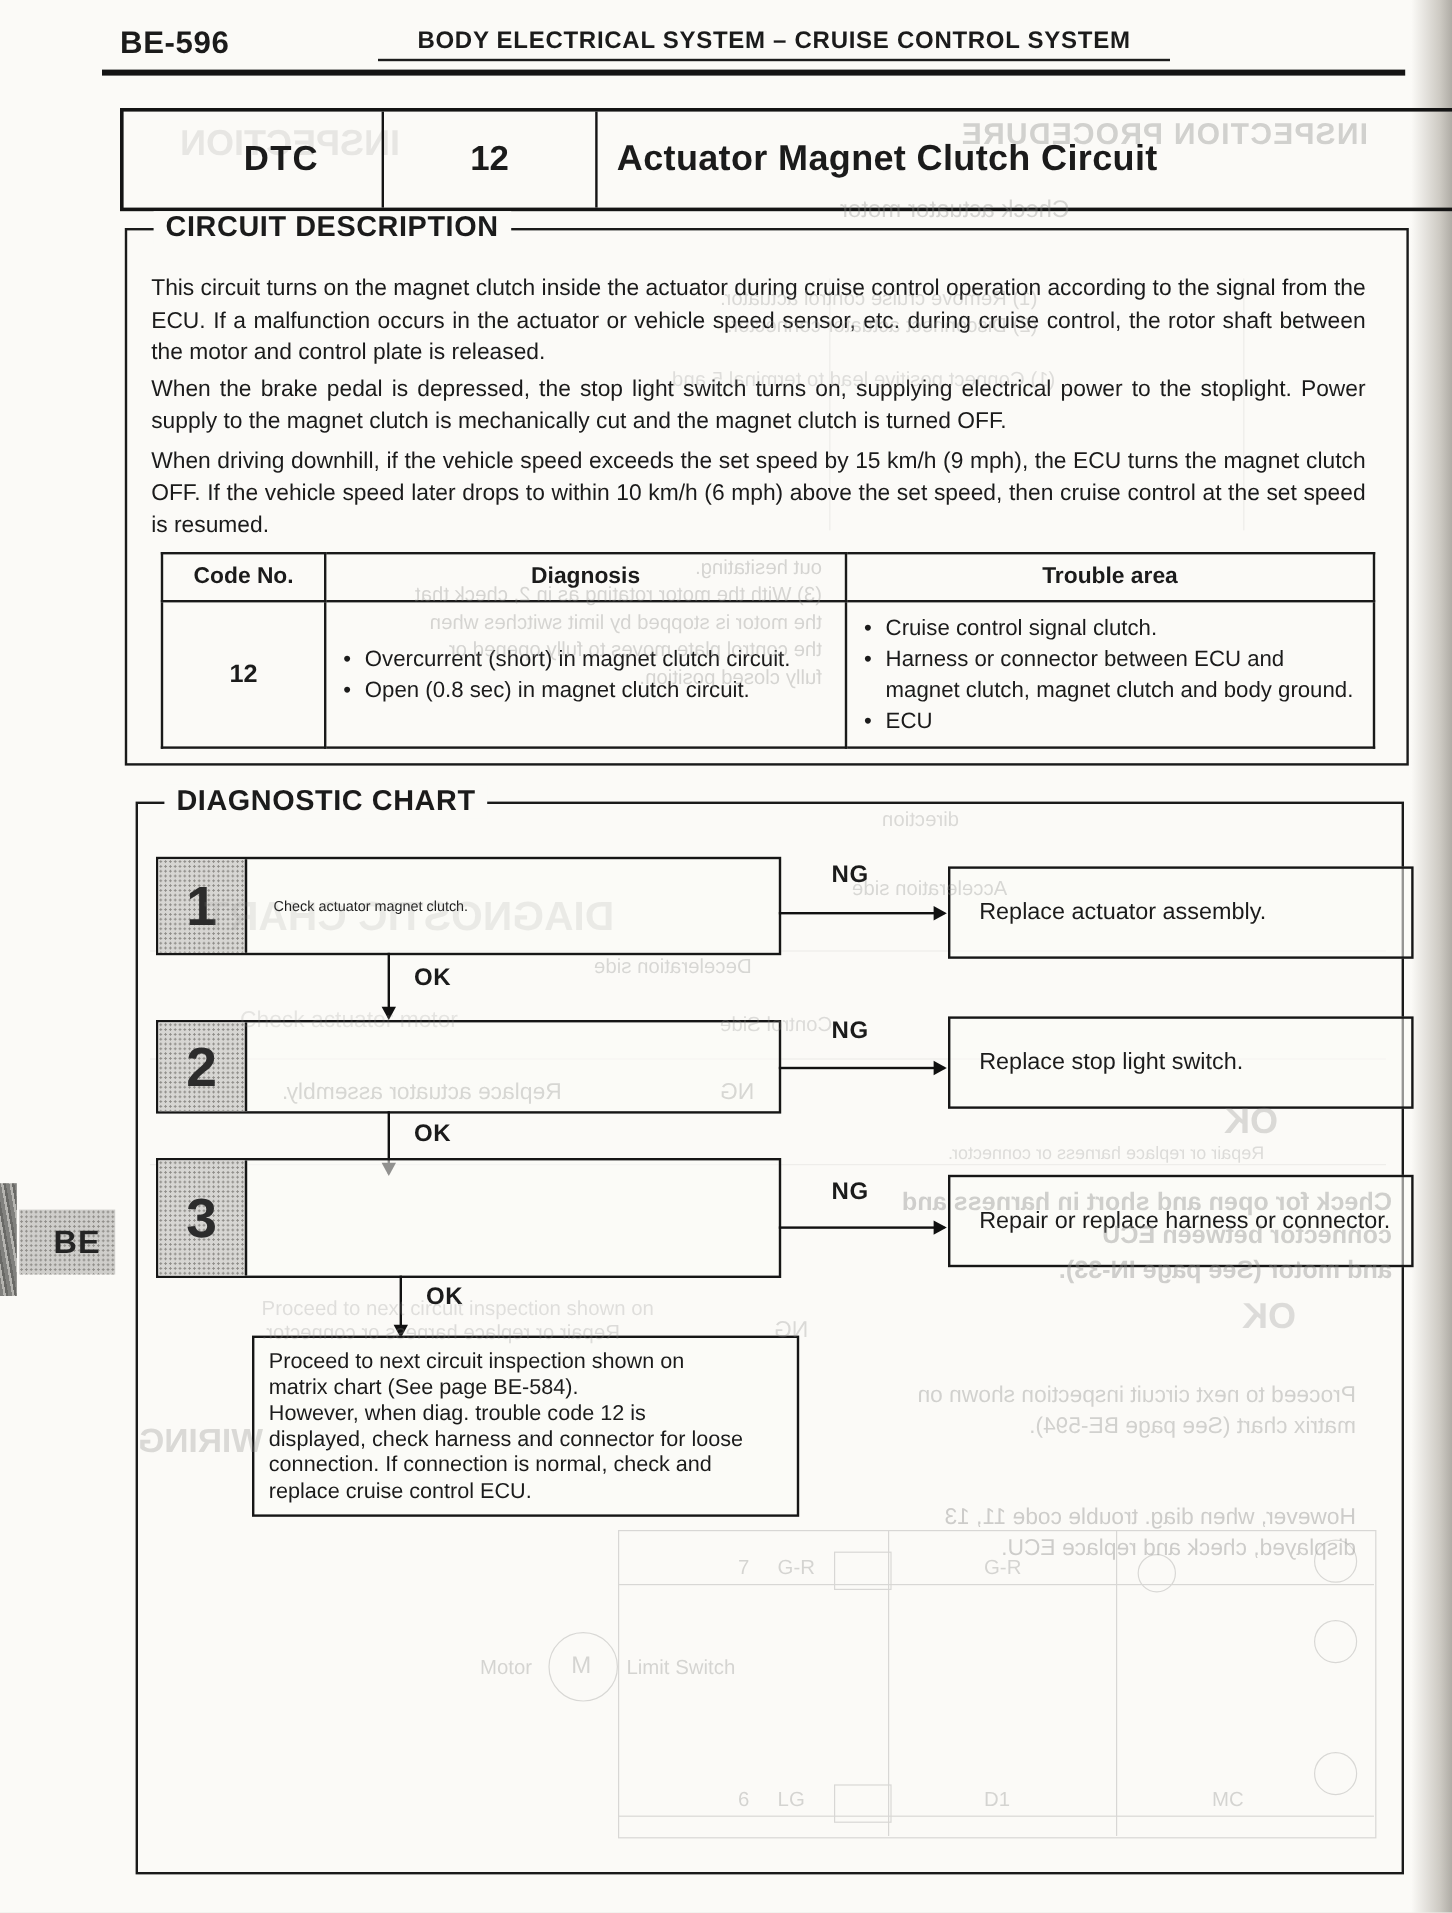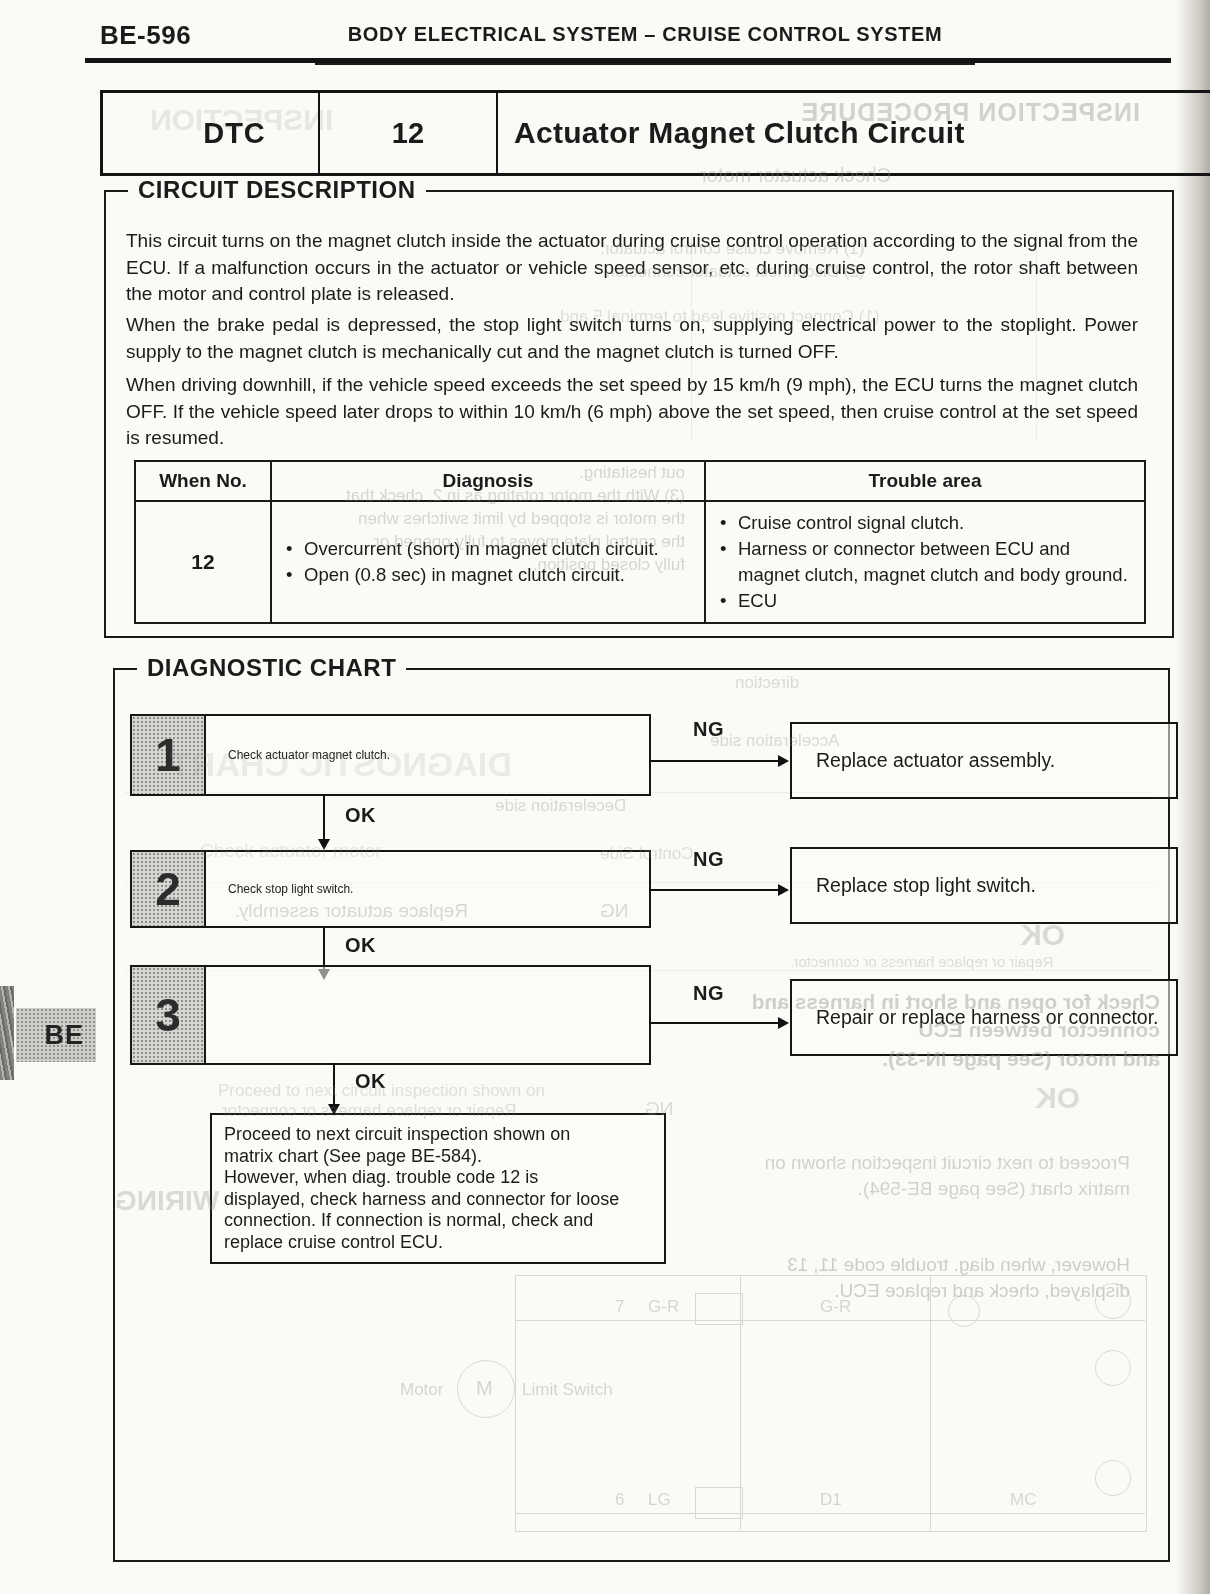--- a/index.html
+++ b/index.html
@@ -6,21 +6,21 @@
   .page{
     position:relative;width:1210px;height:1594px;margin:0 auto;
     background:#fbfaf7;overflow:hidden;
     font-family:"Liberation Sans", sans-serif;color:#1b1b1b;
   }
   .edge-shadow{position:absolute;top:0;right:0;width:34px;height:1594px;
     background:linear-gradient(to right, rgba(180,176,168,0) 0%, rgba(168,163,153,.55) 70%, rgba(150,146,138,.75) 100%);}
   
   .page-code{position:absolute;left:100px;top:20px;font-size:26px;font-weight:bold;letter-spacing:.5px;}
   .page-title{position:absolute;left:315px;top:23px;width:660px;text-align:center;
-    font-size:20px;font-weight:bold;letter-spacing:.6px;border-bottom:2px solid #1d1d1d;padding-bottom:17px;}
+    font-size:20px;font-weight:bold;letter-spacing:.6px;border-bottom:2px solid #1d1d1d;padding-bottom:3px;}
   .head-rule{position:absolute;left:85px;top:58px;width:1086px;height:5px;background:#141414;}
   
   .dtc-banner{position:absolute;left:100px;top:90px;width:1065px;height:80px;
     border:3px solid #141414;display:flex;background:transparent;padding-left:48px;}
   .dtc-cell{display:flex;align-items:center;justify-content:center;font-weight:bold;}
   .dtc-label{width:167px;border-right:2px solid #141414;font-size:29px;letter-spacing:1px;}
   .dtc-code{width:176px;border-right:2px solid #141414;font-size:29px;}
   .dtc-title{flex:1;justify-content:flex-start;padding-left:16px;font-size:30px;letter-spacing:.3px;}
   
   .section{position:absolute;border:2px solid #1a1a1a;}
@@ -109,21 +109,21 @@
     <div class="hairline" style="left:585px;top:40px;width:1px;height:210px;"></div>
     <div class="hairline" style="left:930px;top:40px;width:1px;height:210px;"></div>
 
     <div class="para" style="top:120px;">When the brake pedal is depressed, the stop light switch turns on, supplying electrical power to the stoplight. Power supply to the magnet clutch is mechanically cut and the magnet clutch is turned OFF.</div>
     <div class="para" style="top:36px;">This circuit turns on the magnet clutch inside the actuator during cruise control operation according to the signal from the ECU. If a malfunction occurs in the actuator or vehicle speed sensor, etc. during cruise control, the rotor shaft between the motor and control plate is released.</div>
     <div class="para" style="top:180px;">When driving downhill, if the vehicle speed exceeds the set speed by 15 km/h (9 mph), the ECU turns the magnet clutch OFF. If the vehicle speed later drops to within 10 km/h (6 mph) above the set speed, then cruise control at the set speed is resumed.</div>
 
     <table class="diag-table">
       <tbody>
           <tr>
-        <th class="col-code">When No.</th>
+        <th class="col-code">Code No.</th>
         <th class="col-diag">Diagnosis</th>
         <th class="col-trouble">Trouble area</th>
       </tr>
       <tr>
         <td class="code-cell" style="height:102px;">12</td>
         <td class="cell-pad">
           <div class="bullet-row">
             <span class="bullet-glyph">•</span>
             <span class="bullet-text">Overcurrent (short) in magnet clutch circuit.</span>
           </div>
@@ -176,21 +176,20 @@
         <span class="head"></span>
       </div>
     <div class="result-box" style="left:675px;top:52px;width:360px;height:73px;">Replace actuator assembly.</div>
     <div class="arrow-v" style="left:208px;top:124px;height:54px;">
         <span class="head"></span>
       </div>
     <div class="branch-label" style="left:230px;top:134px;">OK</div>
 
     <div class="flow-box" style="left:15px;top:180px;width:517px;height:74px;">
       <div class="num-cell">2</div>
-      <div class="step-label">Check stop light switch.</div>
     </div>
     <div class="branch-label" style="left:578px;top:178px;">NG</div>
     <div class="arrow-h" style="left:534px;top:219px;width:138px;">
         <span class="head"></span>
       </div>
     <div class="result-box" style="left:675px;top:177px;width:360px;height:73px;">Replace stop light switch.</div>
     <div class="arrow-v" style="left:208px;top:256px;height:52px;">
         <span class="head"></span>
       </div>
     <div class="branch-label" style="left:230px;top:264px;">OK</div>

